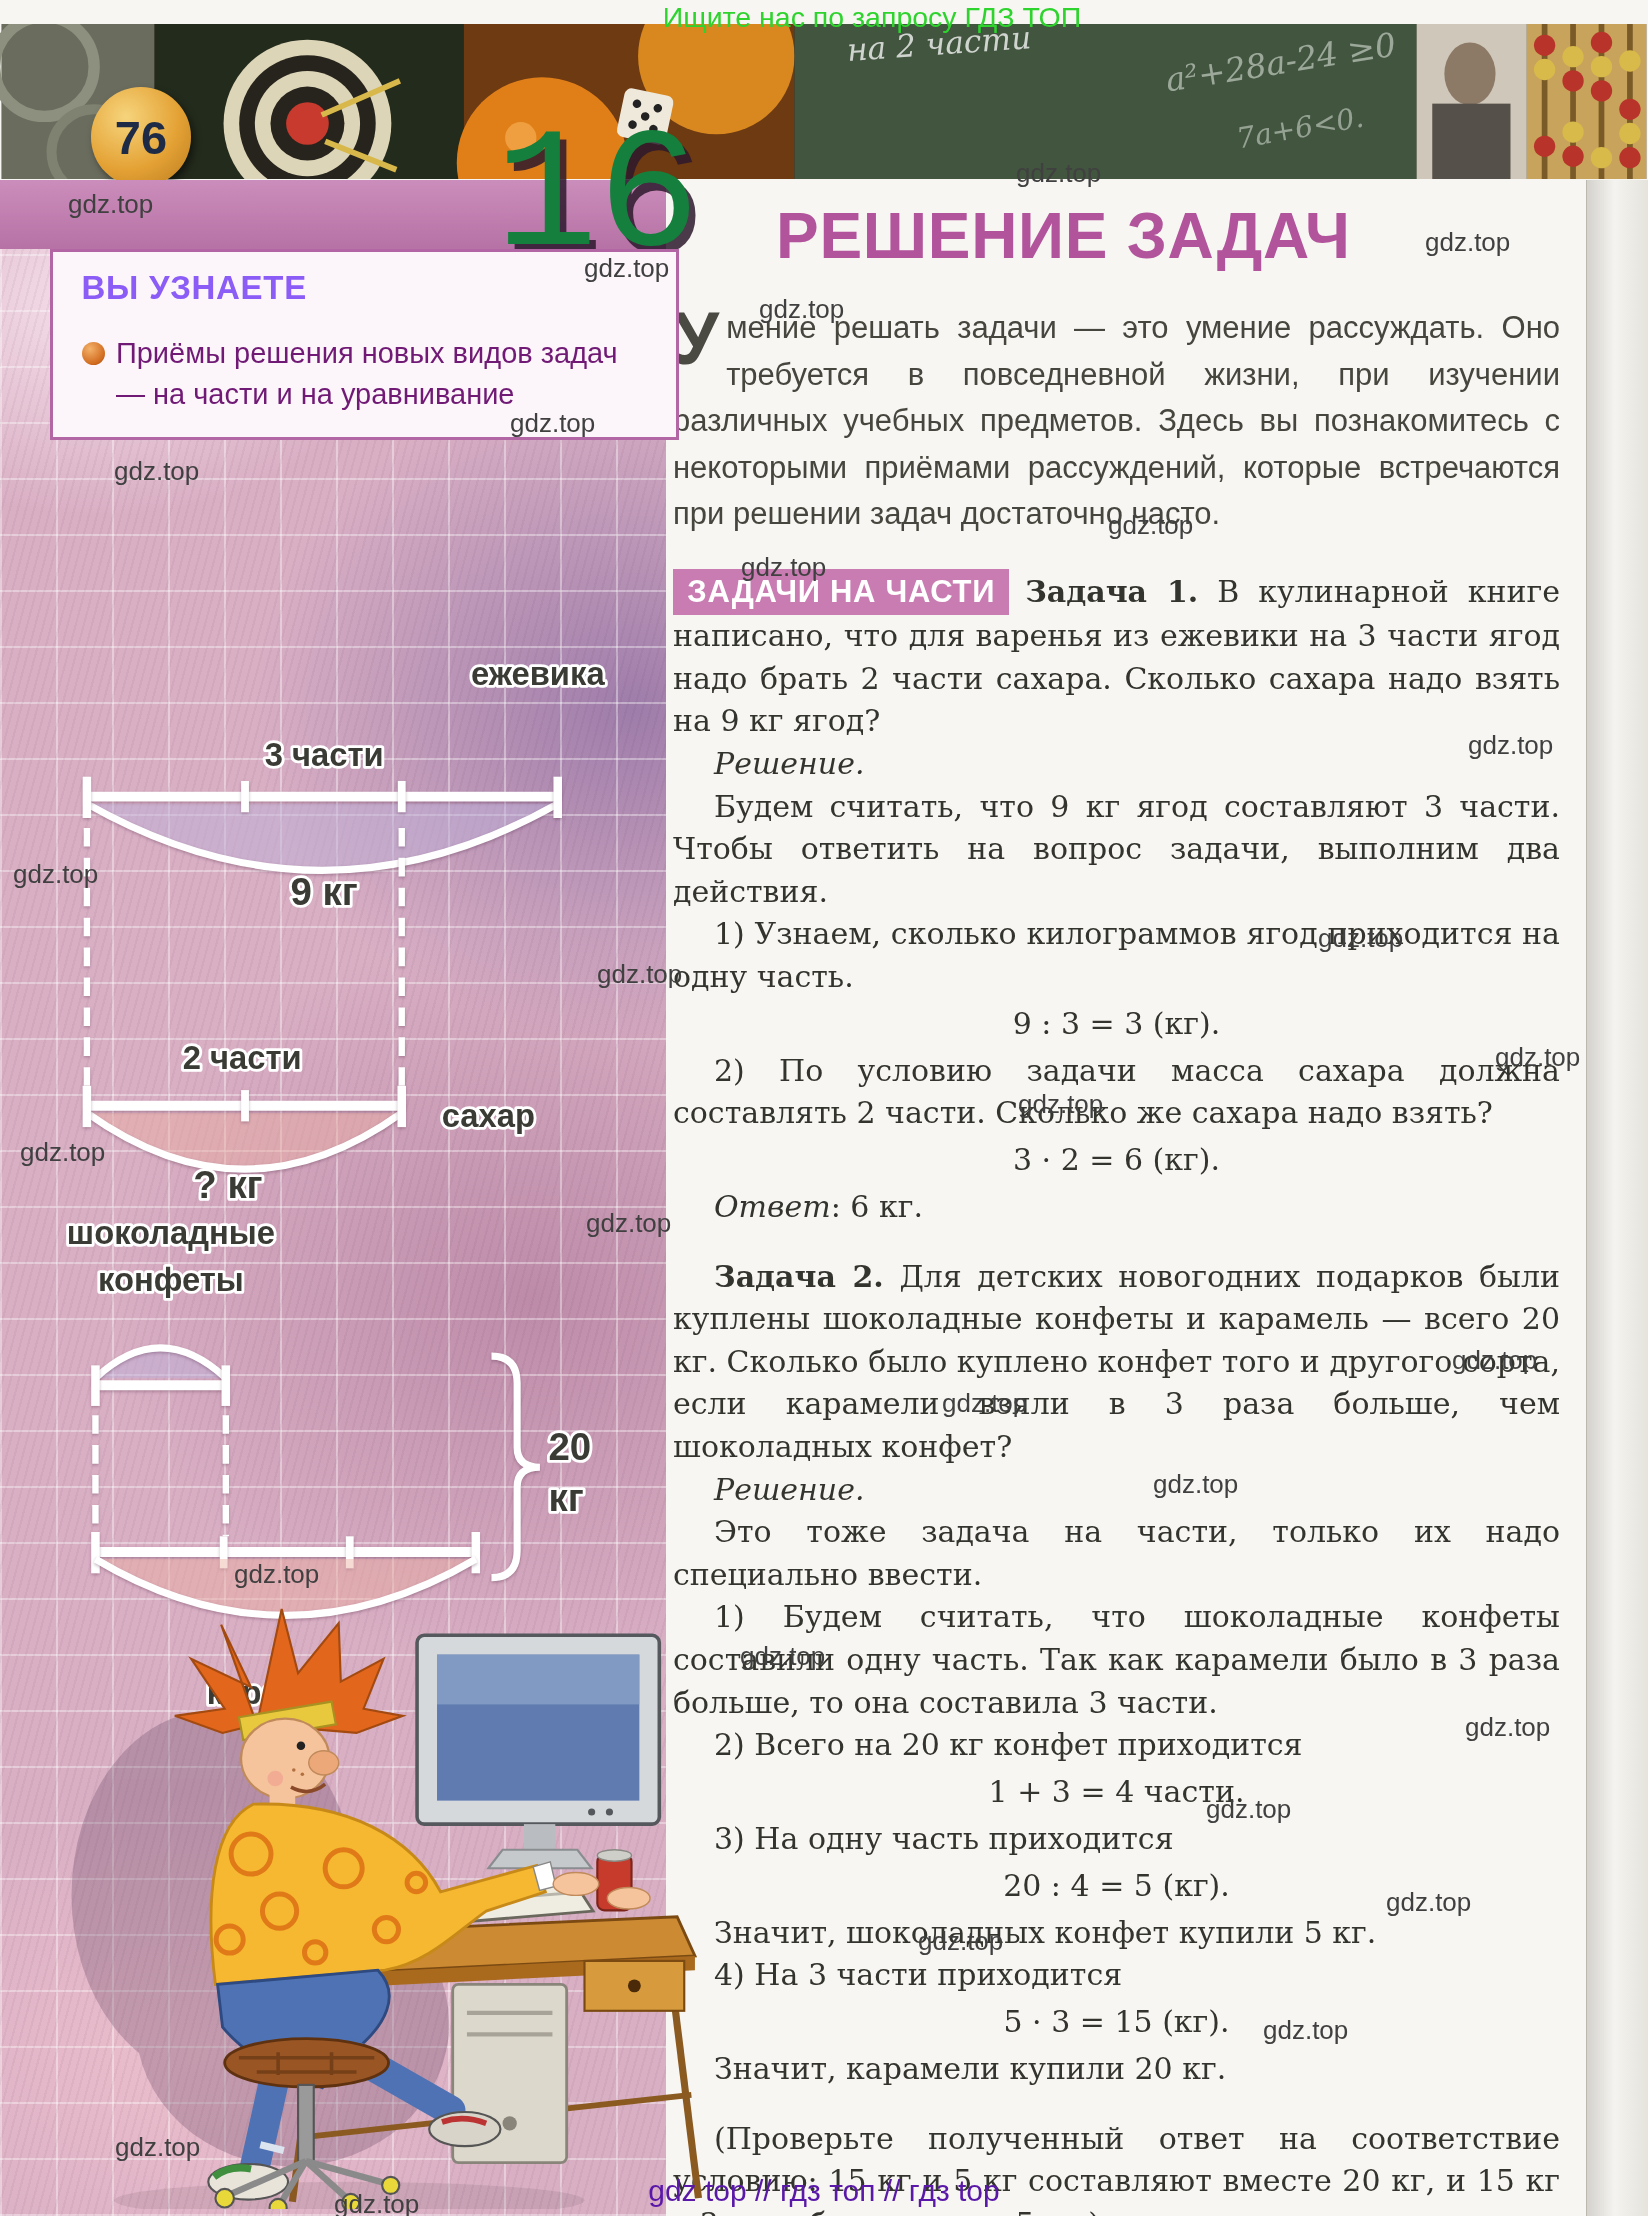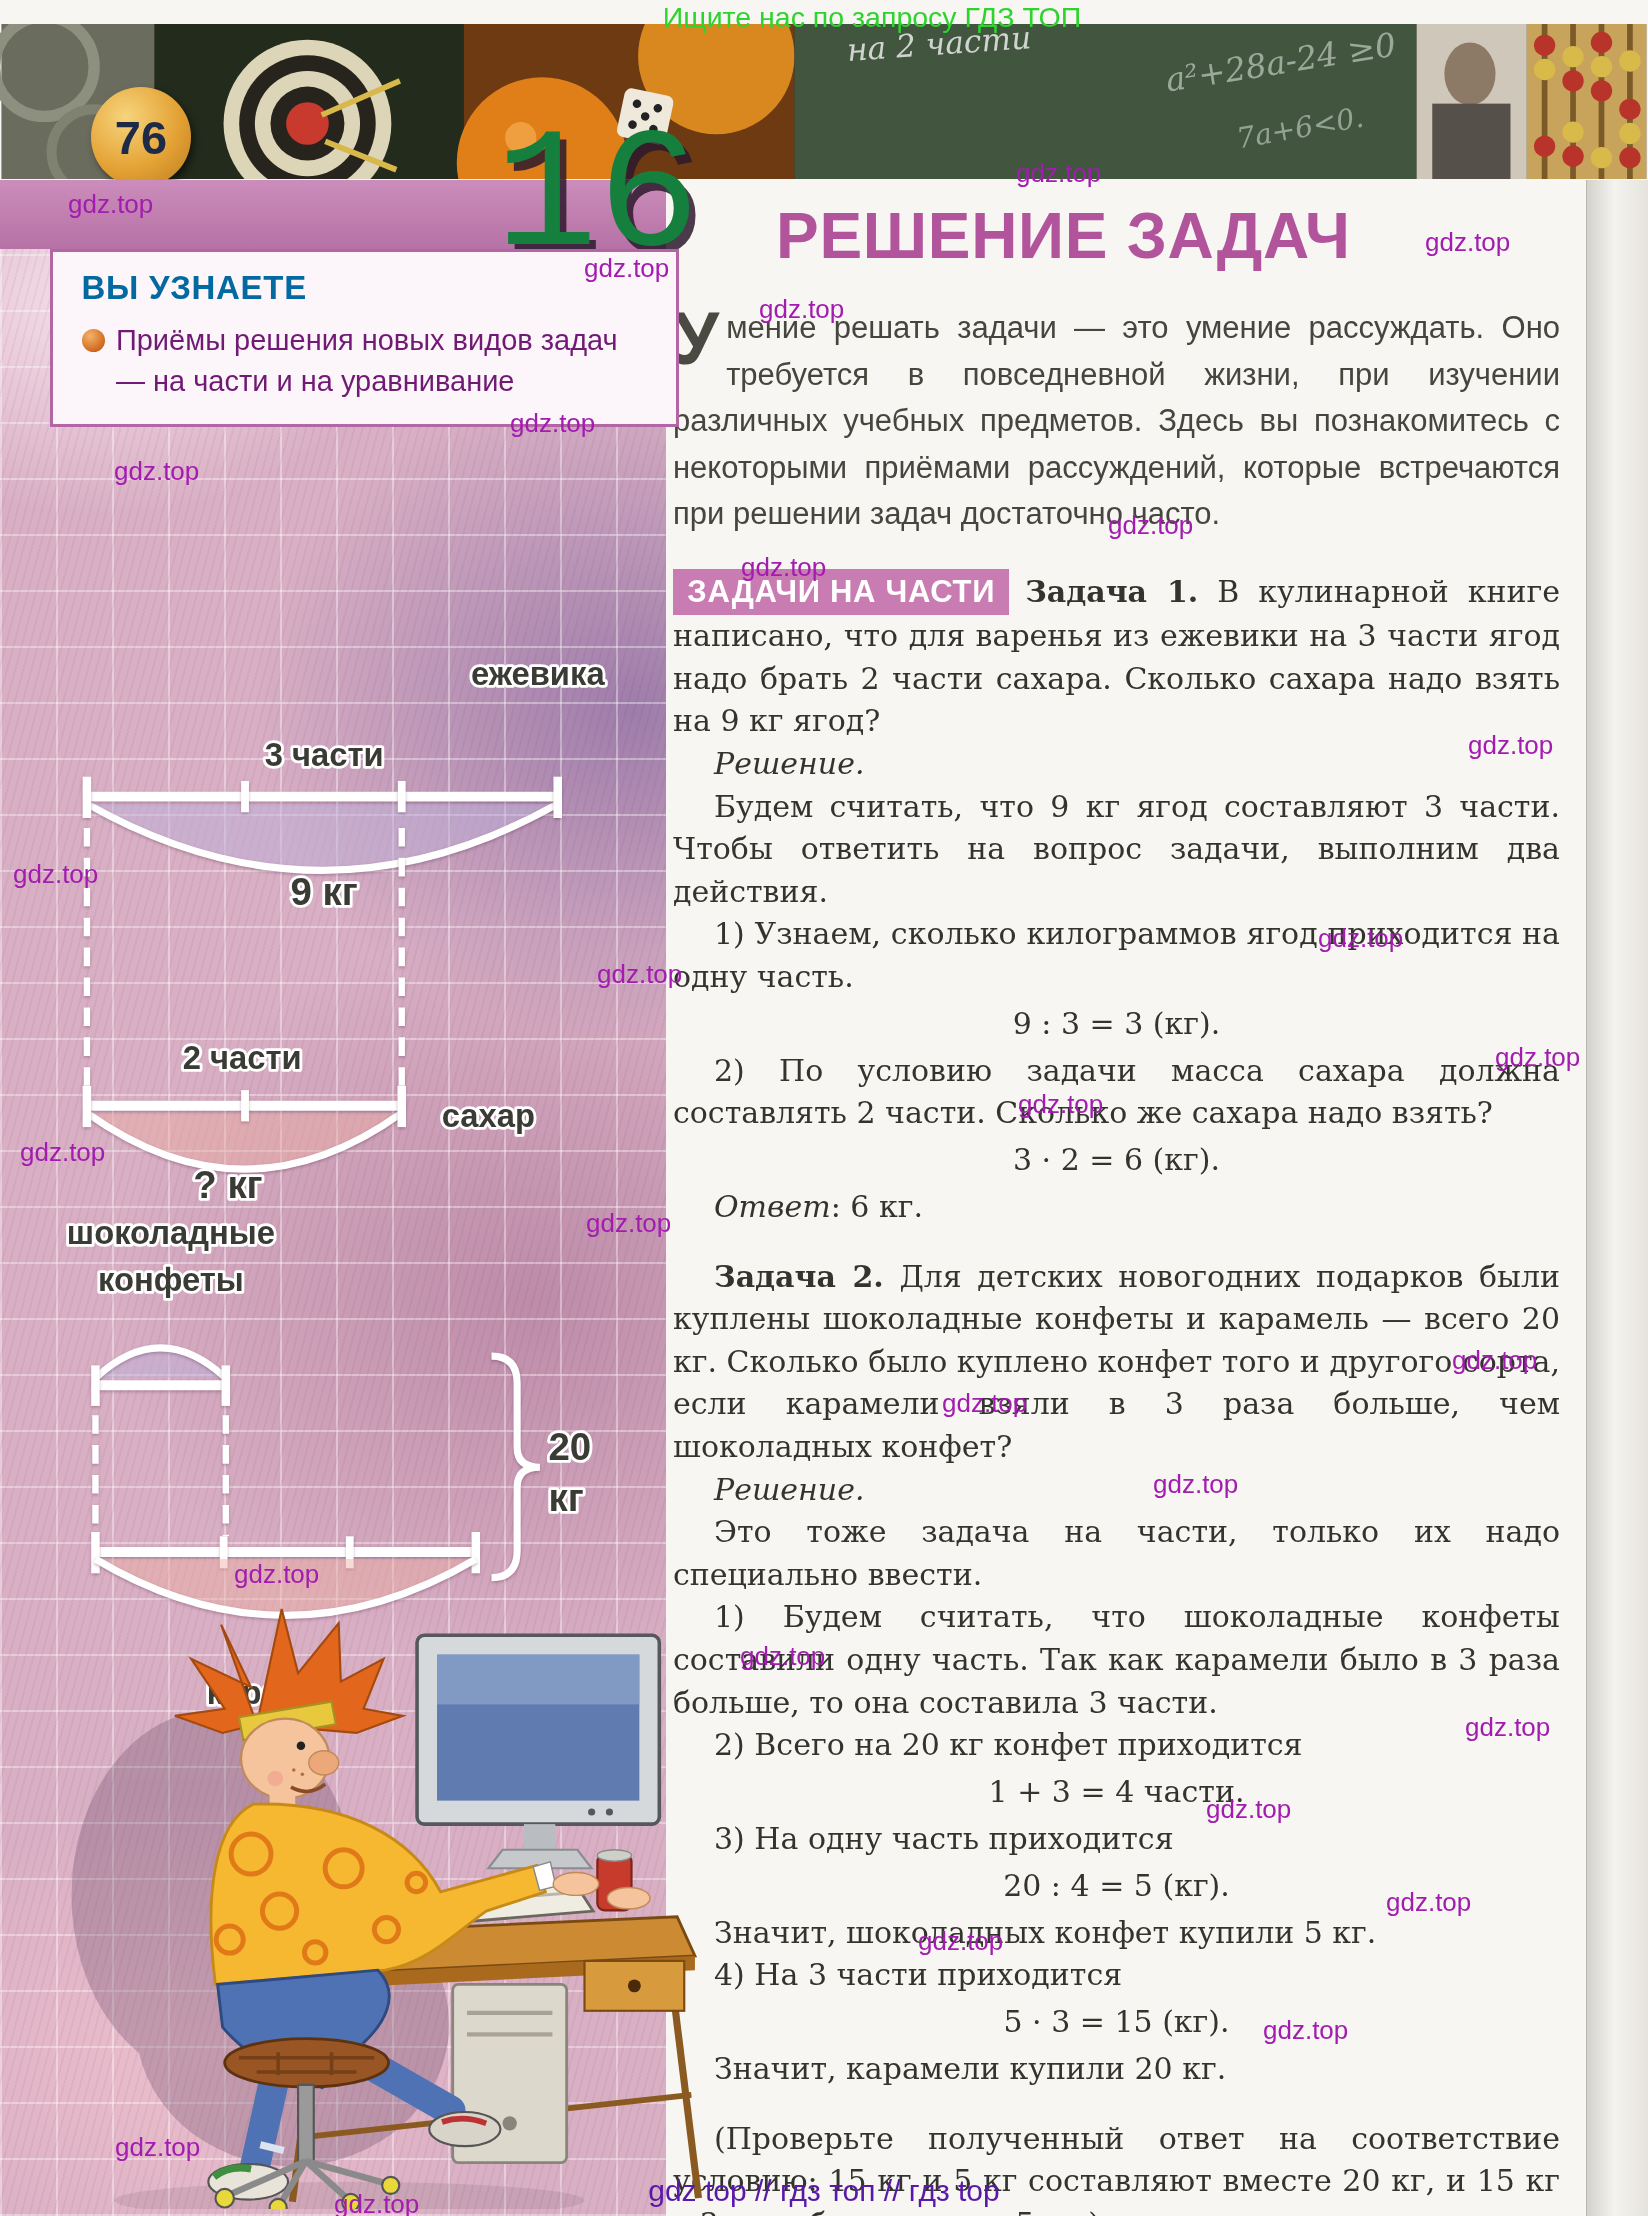--- a/index.html
+++ b/index.html
@@ -33,21 +33,21 @@
       radial-gradient(ellipse 584px 513px at 95% 26%, rgba(148,116,166,.85), transparent 65%),
       radial-gradient(ellipse 641px 570px at 80% 55%, rgba(177,124,157,.7), transparent 65%),
       radial-gradient(ellipse 570px 428px at 30% 92%, rgba(240,194,206,.85), transparent 60%);}
   .band16{position:absolute;left:0;top:180px;width:666px;height:69px;z-index:2;
           background:linear-gradient(#cb8dbb,#b672a5);}
   .num16{position:absolute;left:495px;top:113px;z-index:3;font-family:Liberation Mono, monospace;
          font-size:171px;line-height:1;color:#15803d;
          text-shadow:6.4px 7.8px 0 rgba(45,25,45,.85);}
   .learn-box{position:absolute;left:50px;top:249px;width:570px;z-index:3;
              background:#fcf6fa;border:3.6px solid #b266a3;padding:17px 24px 21.4px 28.5px;}
-  .learn-title{font-size:33px;font-weight:800;color:#0369a1;letter-spacing:0.7px;margin:0 0 13px 0;}
+  .learn-title{font-size:33px;font-weight:800;color:#8b5cf6;letter-spacing:0.7px;margin:0 0 26px 0;}
   .learn-item{display:flex;align-items:flex-start;font-size:29px;line-height:1.42;color:#701a75;}
   .bullet{flex:0 0 23px;width:23px;height:23px;margin:8.6px 11.4px 0 0;border-radius:50%;
           background:radial-gradient(circle at 35% 30%,#f4b269,#d06a1e 70%,#8f3f0c);}
 
   
   .dsvg{position:absolute;left:0;z-index:3;}
   .dsvg text{font-family:"Liberation Sans",sans-serif;font-weight:bold;fill:#3b3b35;
              paint-order:stroke;stroke:#fff;stroke-width:8px;stroke-linejoin:round;}
   .wline{stroke:#fff;fill:none;filter:drop-shadow(0 2px 2px rgba(80,40,70,.35));}
 
@@ -75,21 +75,21 @@
   .sol{font-style:italic;}
 
   
   .page-edge{position:absolute;top:180px;right:0;width:61px;bottom:0;z-index:4;
              border-left:0.7px solid rgba(90,85,75,.3);
              background:linear-gradient(90deg, rgba(120,115,105,.28), #f4f3ef 45%, #e5e3dc 100%);}
 
   
   .footer{position:absolute;left:0;top:2174px;width:100%;text-align:center;z-index:5;
           font-size:30px;color:#5a18a8;}
-  .wm{position:absolute;font-size:26px;color:#a21caf;white-space:nowrap;z-index:9;
+  .wm{position:absolute;font-size:26px;color:#404040;white-space:nowrap;z-index:9;
       font-family:"Liberation Sans",sans-serif;}
 </style>
 </head>
 <body>
 
 <div class="page">
 
   <div class="promo">Ищите нас по запросу ГДЗ ТОП</div>
 
   <div class="photo-header">

